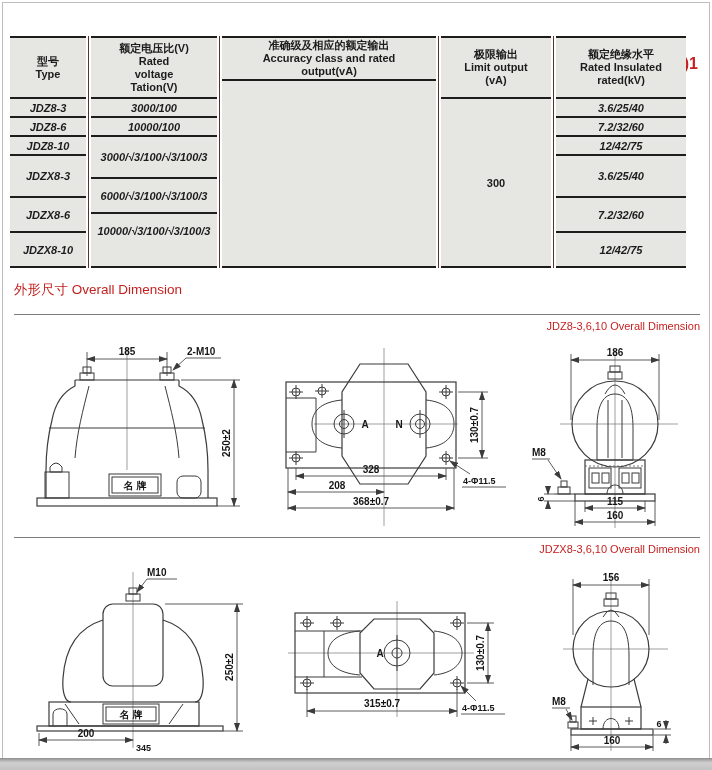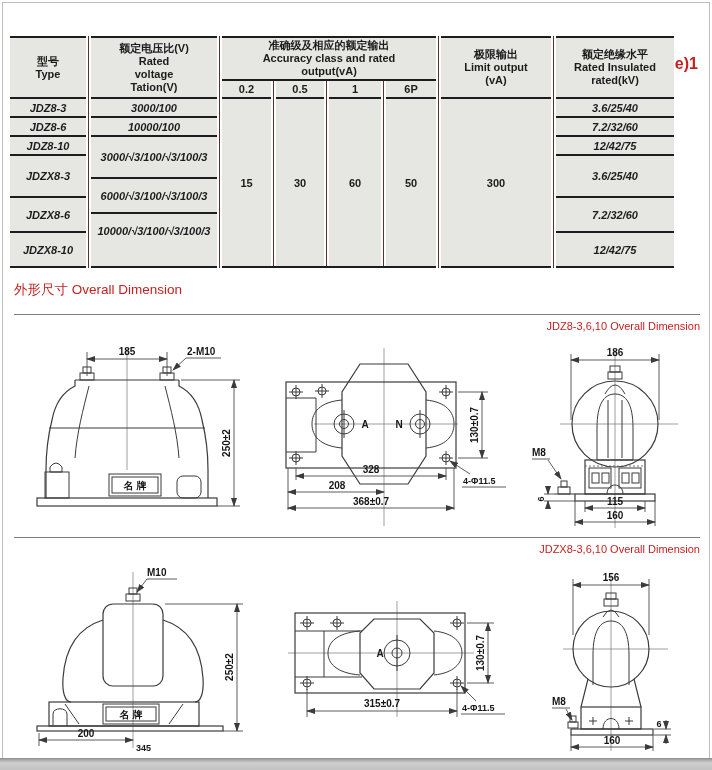--- a/index.html
+++ b/index.html
@@ -87,55 +87,34 @@
     <div class="cell" style="height:33px">10000/√3/100/√3/100/3</div>
   </div>
   <div class="vgap"></div>
 
   <div class="col" style="width:214px">
     <div class="th h43">
       <span>准确级及相应的额定输出</span>
       <span>Accuracy class and rated</span>
       <span>output(vA)</span>
     </div>
-    <div class="subrow">
-      <div class="subcol" style="width:49px">
-        <div class="sth">0.2</div>
-        <div class="sval">15</div>
-      </div>
-      <div class="vgap"></div>
-      <div class="subcol" style="width:48px">
-        <div class="sth">0.5</div>
-        <div class="sval">30</div>
-      </div>
-      <div class="vgap"></div>
-      <div class="subcol" style="width:52px">
-        <div class="sth">1</div>
-        <div class="sval">60</div>
-      </div>
-      <div class="vgap"></div>
-      <div class="subcol" style="width:50px">
-        <div class="sth">6P</div>
-        <div class="sval">50</div>
-      </div>
-    </div>
   </div>
   <div class="vgap"></div>
 
   <div class="col" style="width:110px">
     <div class="th h61">
       <span>极限输出</span>
       <span>Limit output</span>
       <span>(vA)</span>
     </div>
     <div class="val">300</div>
   </div>
   <div class="vgap"></div>
 
-  <div class="col" style="width:118px">
+  <div class="col" style="width:130px">
     <div class="th h61">
       <span>额定绝缘水平</span>
       <span>Rated Insulated</span>
       <span>rated(kV)</span>
     </div>
     <div class="cell" style="height:19px">3.6/25/40</div>
     <div class="cell" style="height:19px">7.2/32/60</div>
     <div class="cell" style="height:19px">12/42/75</div>
     <div class="cell" style="height:42px">3.6/25/40</div>
     <div class="cell" style="height:35px">7.2/32/60</div>

